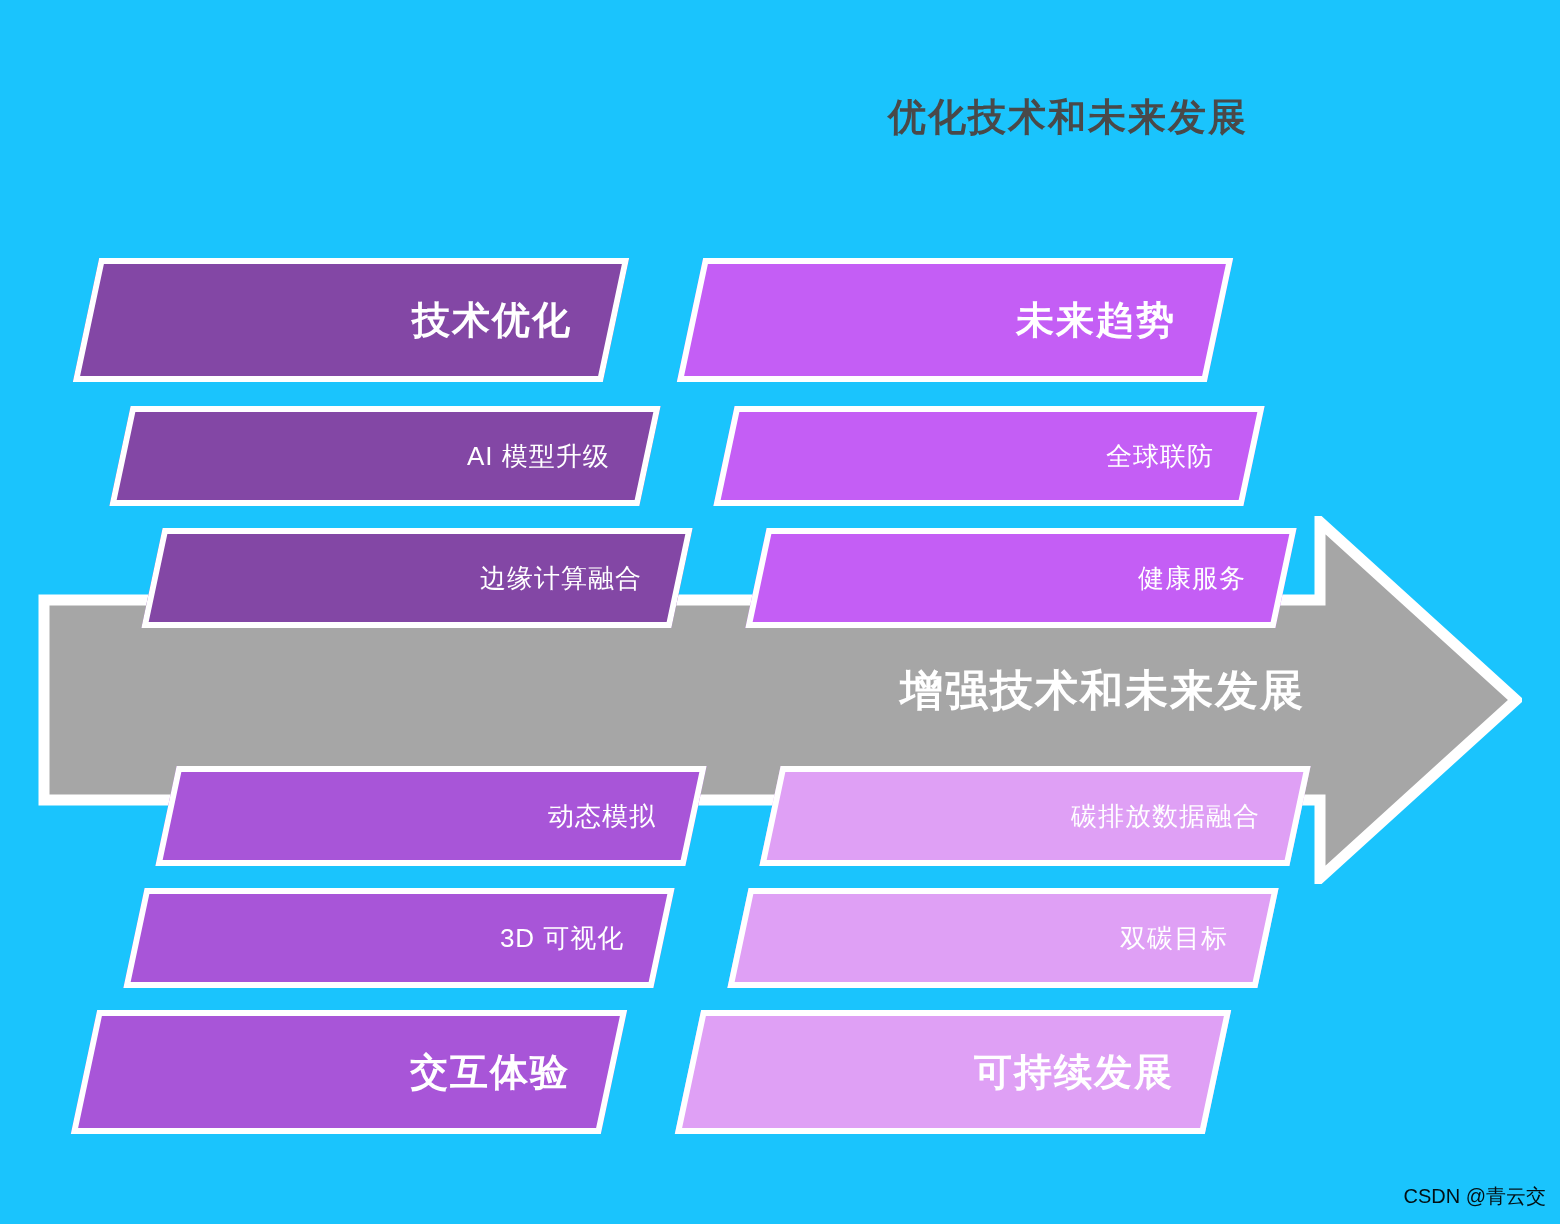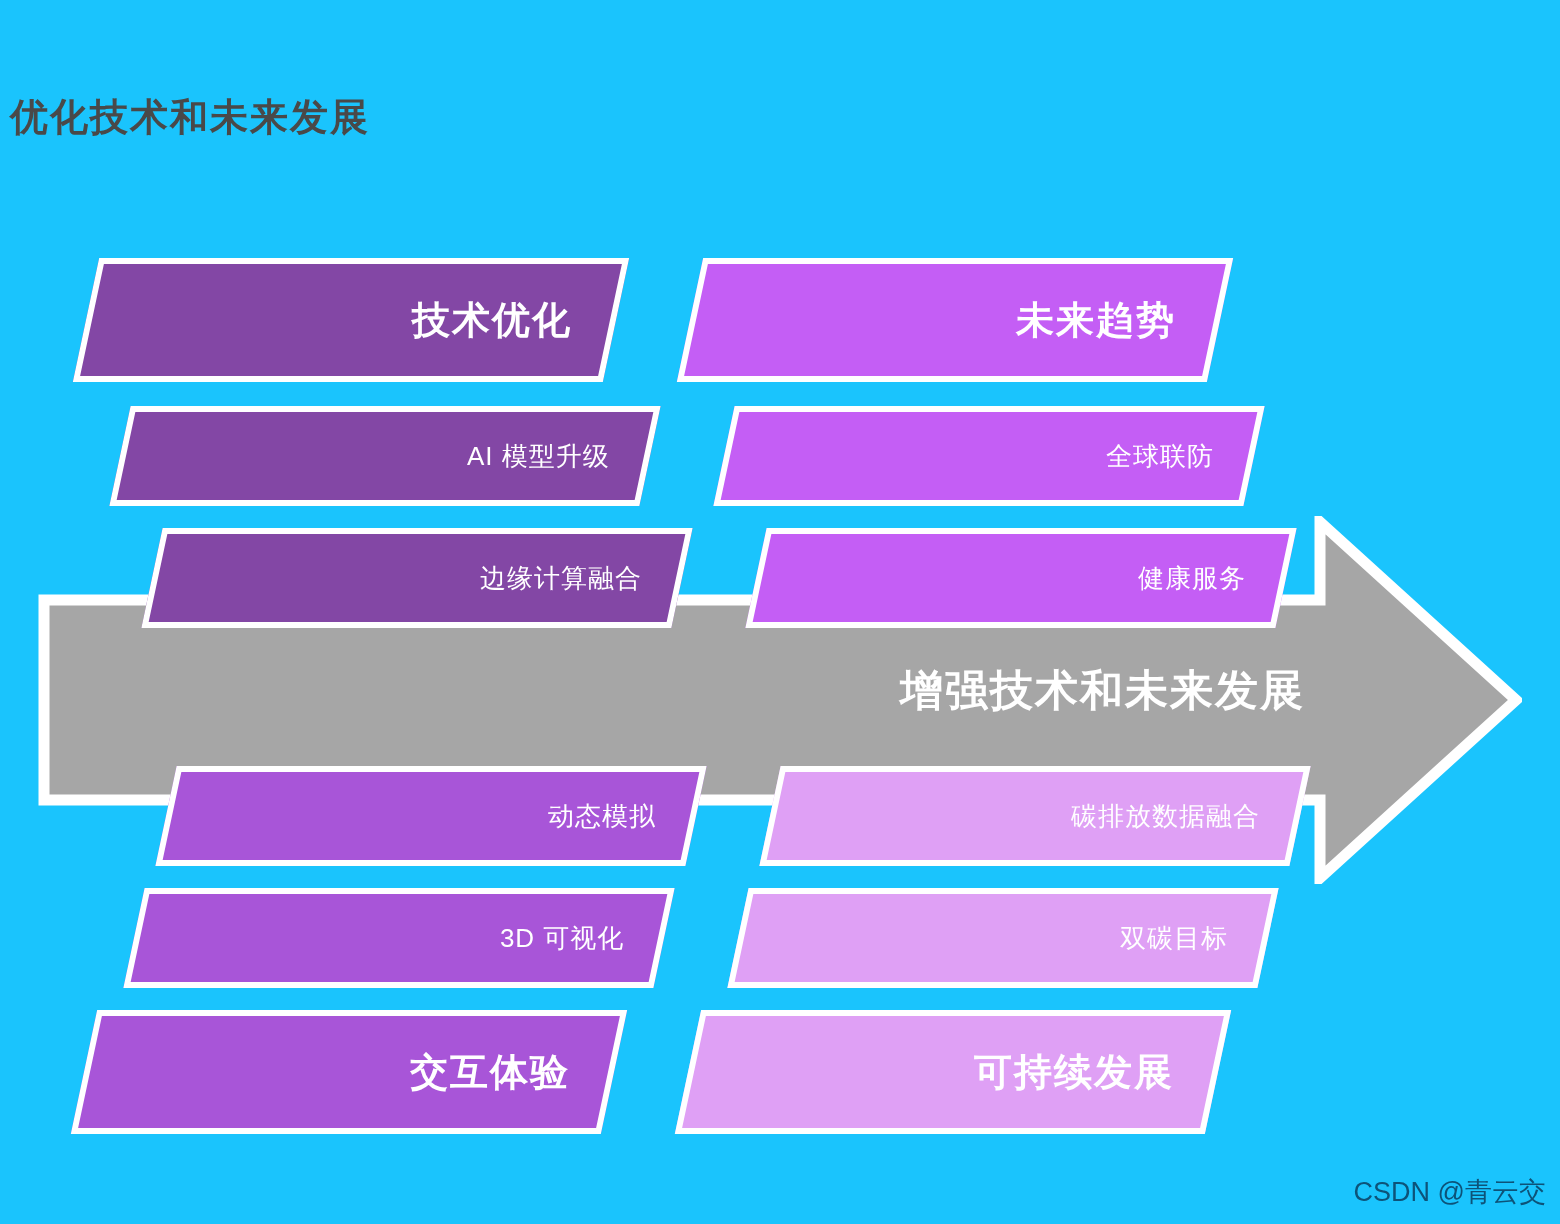--- a/index.html
+++ b/index.html
@@ -18,26 +18,25 @@
     width: 1560px;
     height: 1224px;
   }
 
   
   #title {
     position: absolute;
     left: 0;
     top: 92px;
     width: 1248px;
-    text-align: left;
+    text-align: right;
     font-size: 38px;
     font-weight: bold;
     color: #494949;
     letter-spacing: 2px;
-    margin-left: 10px;
   }
 
   
   #arrow-wrap {
     position: absolute;
     left: 38px;
     top: 516px;
     width: 1484px;
     height: 368px;
   }
@@ -83,22 +82,22 @@
     font-weight: bold;
     letter-spacing: 2px;
     padding-right: 38px;
   }
 
   
   #watermark {
     position: absolute;
     right: 14px;
     bottom: 14px;
-    font-size: 27px;
-    color: #0c4a6e;
+    font-size: 20px;
+    color: #000000;
     opacity: .92;
     white-space: nowrap;
   }
 </style>
 </head>
 <body style="background: rgb(26, 196, 253);">
 
 <div id="stage">
 
   <div id="title" style="color: rgb(73, 73, 73);">优化技术和未来发展</div>

